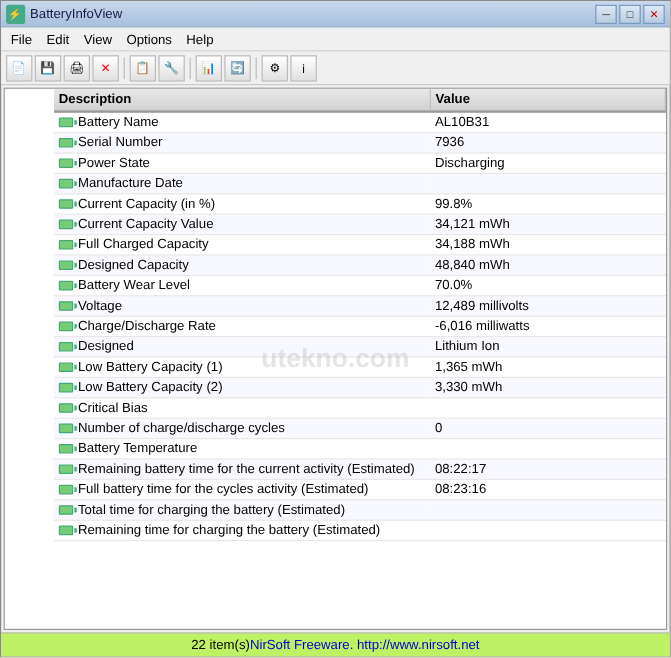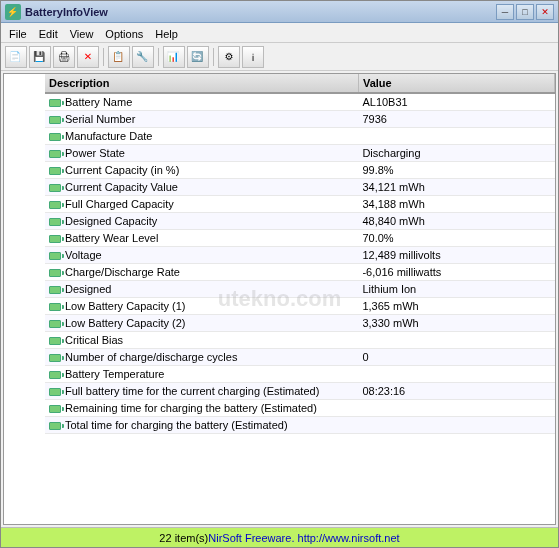--- a/index.html
+++ b/index.html
@@ -39,21 +39,21 @@
       background: #4a8;
       border-radius: 2px;
       display: flex;
       align-items: center;
       justify-content: center;
       font-size: 9px;
       color: white;
     }
     .title-text {
       font-size: 11px;
-      font-weight: bold;
+      font-weight: normal;
       color: #1a1a4a;
     }
     .title-controls {
       display: flex;
       gap: 2px;
     }
     .title-btn {
       width: 18px;
       height: 16px;
       border: 1px solid #7a9bc0;
@@ -259,28 +259,28 @@
         <tbody id="table-body">
         <tr>
               <td class="desc-col"><span class="battery-icon"></span><span>Battery Name</span></td>
               <td class="val-col">AL10B31</td>
             </tr>
             <tr>
               <td class="desc-col"><span class="battery-icon"></span><span>Serial Number</span></td>
               <td class="val-col">7936</td>
             </tr>
             <tr>
-              <td class="desc-col"><span class="battery-icon"></span><span>Manufacture Date</span></td>
-              <td class="val-col"></td>
-            </tr>
-            <tr>
               <td class="desc-col"><span class="battery-icon"></span><span>Power State</span></td>
               <td class="val-col">Discharging</td>
             </tr>
             <tr>
+              <td class="desc-col"><span class="battery-icon"></span><span>Manufacture Date</span></td>
+              <td class="val-col"></td>
+            </tr>
+            <tr>
               <td class="desc-col"><span class="battery-icon"></span><span>Current Capacity (in %)</span></td>
               <td class="val-col">99.8%</td>
             </tr>
             <tr>
               <td class="desc-col"><span class="battery-icon"></span><span>Current Capacity Value</span></td>
               <td class="val-col">34,121 mWh</td>
             </tr>
             <tr>
               <td class="desc-col"><span class="battery-icon"></span><span>Full Charged Capacity</span></td>
               <td class="val-col">34,188 mWh</td>
@@ -319,29 +319,33 @@
             </tr>
             <tr>
               <td class="desc-col"><span class="battery-icon"></span><span>Number of charge/discharge cycles</span></td>
               <td class="val-col">0</td>
             </tr>
             <tr>
               <td class="desc-col"><span class="battery-icon"></span><span>Battery Temperature</span></td>
               <td class="val-col"></td>
             </tr>
             <tr>
-              <td class="desc-col"><span class="battery-icon"></span><span>Full battery time for the current charging (Estimated)</span></td>
+              <td class="desc-col"><span class="battery-icon"></span><span>Remaining battery time for the current activity (Estimated)</span></td>
+              <td class="val-col">08:22:17</td>
+            </tr>
+            <tr>
+              <td class="desc-col"><span class="battery-icon"></span><span>Full battery time for the cycles activity (Estimated)</span></td>
               <td class="val-col">08:23:16</td>
             </tr>
             <tr>
+              <td class="desc-col"><span class="battery-icon"></span><span>Total  time for charging the battery (Estimated)</span></td>
+              <td class="val-col"></td>
+            </tr>
+            <tr>
               <td class="desc-col"><span class="battery-icon"></span><span>Remaining time for charging the battery (Estimated)</span></td>
-              <td class="val-col"></td>
-            </tr>
-            <tr>
-              <td class="desc-col"><span class="battery-icon"></span><span>Total  time for charging the battery (Estimated)</span></td>
               <td class="val-col"></td>
             </tr>
           </tbody>
       </table>
     </div>
   </div>
 
   <div class="status-bar">
     <span class="status-left">22 item(s)</span>
     <span class="status-right">NirSoft Freeware.  http://www.nirsoft.net</span>

